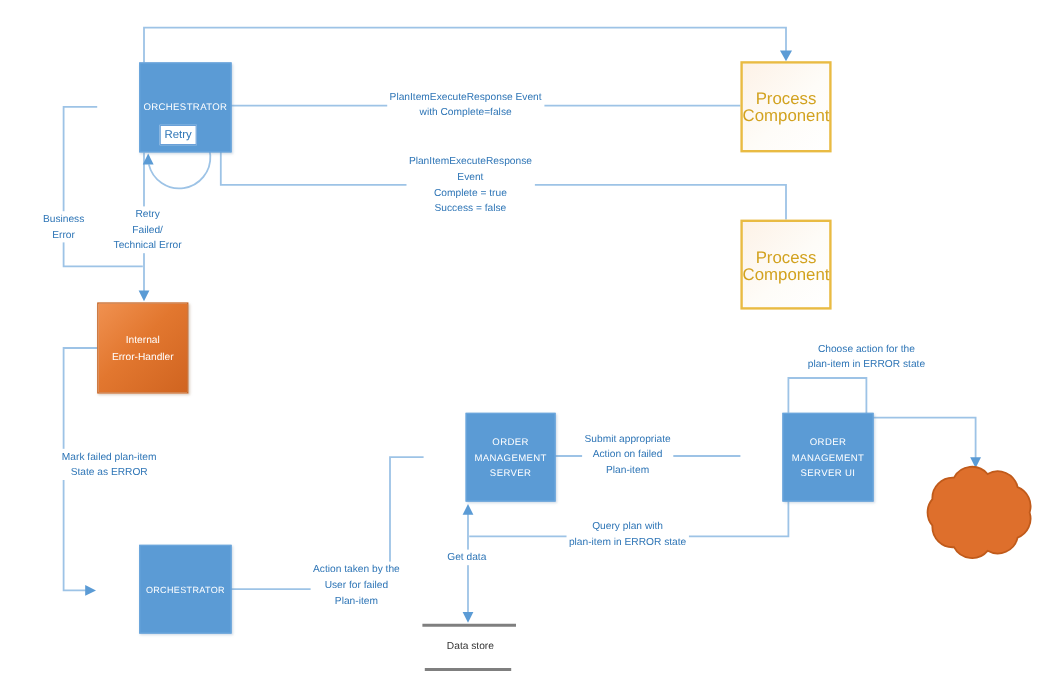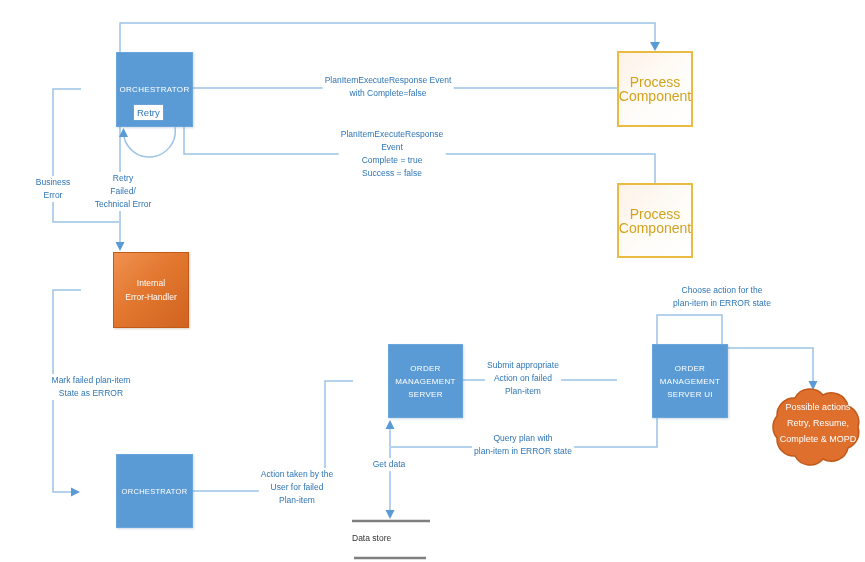--- a/index.html
+++ b/index.html
@@ -15,42 +15,41 @@
   .blue{
     background:#5b9bd5;border:1px solid #6aa5dc;color:#ffffff;
     font-size:8px;line-height:13px;letter-spacing:.3px;
     box-shadow:1px 1px 2px rgba(120,150,180,.35);
     margin-left:35px;
   }
   .orange{
     background:linear-gradient(135deg,#f09150 0%,#e2772f 45%,#d06420 100%);
     border:1px solid #c25b17;color:#ffffff;font-size:8.5px;line-height:14px;
     box-shadow:1px 1px 2px rgba(150,120,90,.35);
-    margin-left:32px;
   }
   .process{
     background:linear-gradient(135deg,#fdf2e7 0%,#fefcf8 55%,#ffffff 100%);
     border:2px solid #e9bb43;color:#d2a21f;font-size:14px;line-height:14px;
   }
   .edge-label{
     position:absolute;transform:translateX(-50%);
     background:#ffffff;color:#2e75b6;font-size:8.5px;line-height:13px;
     text-align:center;white-space:pre-line;padding:0 2px;
   }
   .retry-badge{
     position:absolute;background:#ffffff;border:1px solid #6aa0d8;color:#2e75b6;
     font-size:9.5px;line-height:15px;padding:0 3px;text-align:center;
   }
   .cloud-label{
     position:absolute;transform:translateX(-50%);color:#ffffff;font-size:9px;
     line-height:16px;text-align:center;white-space:pre-line;
   }
   .ds-label{
     position:absolute;transform:translateX(-50%);color:#333333;font-size:8.5px;
-    text-align:left;
+    text-align:center;
   }
 </style>
 </head>
 <body>
 
 <div id="canvas">
 
   <svg id="wires" viewBox="0 0 865 562" xmlns="http://www.w3.org/2000/svg">
     <g stroke="#9dc3e6" stroke-width="1.5" fill="none">
       <path d="M120,52 V23 H655 V46"></path>
@@ -106,23 +105,20 @@
 SERVER</div>
 
   <div class="node blue" style="left:617px;top:344px;width:76px;height:74px;">ORDER
 MANAGEMENT
 SERVER UI</div>
 
   <div class="node blue" style="left:81px;top:454px;width:77px;height:74px;font-size:7.5px;">ORCHESTRATOR</div>
 
   <div class="retry-badge" style="left:133px;top:104px;">Retry</div>
 
-  <div class="cloud-label" style="left:818px;top:399px;width:96px;">Possible actions
-Retry, Resume,
-Complete &amp; MOPD</div>
 
   <div class="ds-label" style="left:392px;top:533px;width:80px;">Data store</div>
 
 
   <div class="edge-label" style="left:388px;top:74px;">PlanItemExecuteResponse Event
 with Complete=false</div>
 
   <div class="edge-label" style="left:392px;top:128px;">PlanItemExecuteResponse
 Event
 Complete = true

